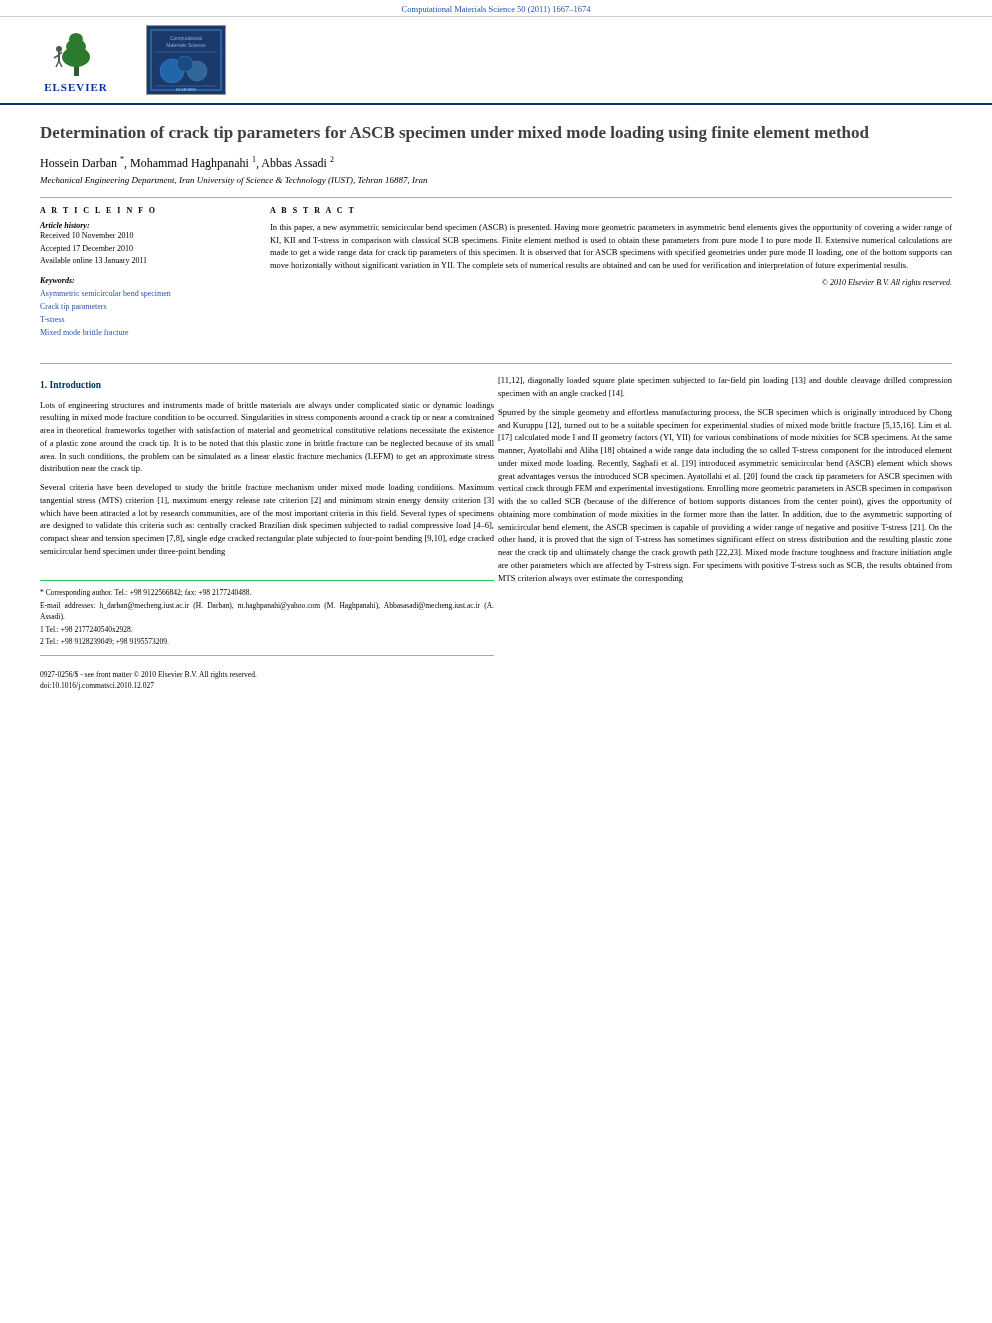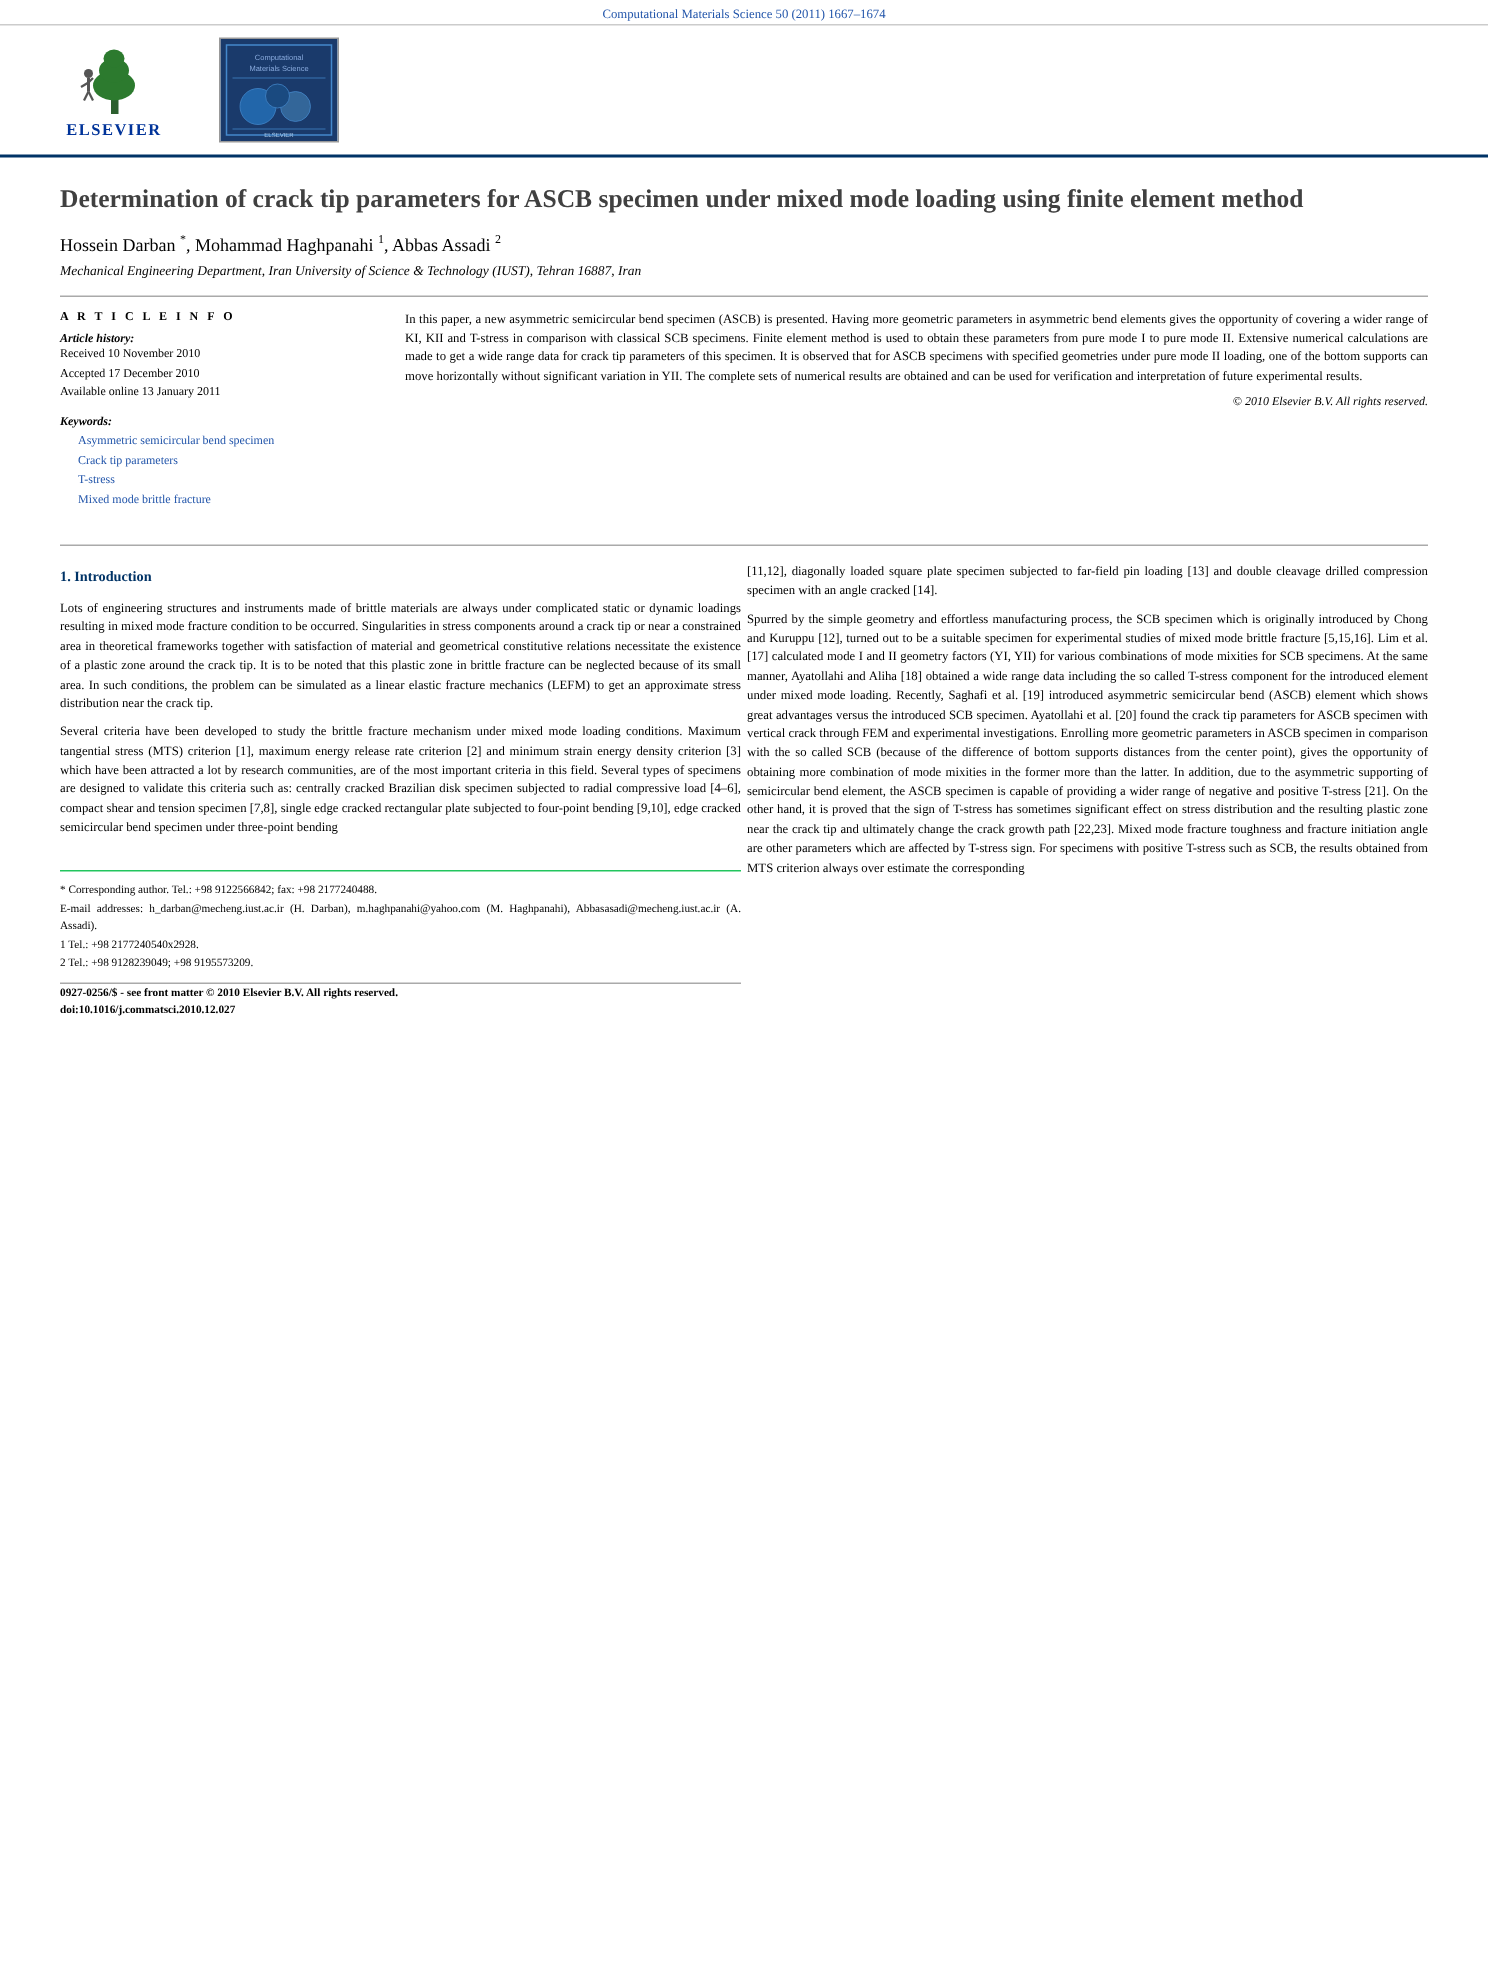--- a/index.html
+++ b/index.html
@@ -163,21 +163,20 @@
     .keywords-label {
       font-size: 8px;
       font-style: italic;
       font-weight: bold;
       margin-bottom: 3px;
     }
     .keyword-item {
       font-size: 8px;
       color: #2255aa;
       line-height: 1.6;
-      margin-left: 12px;
     }
 
     .abstract-text {
       font-size: 8.5px;
       line-height: 1.5;
       text-align: justify;
       color: #000;
     }
     .copyright-line {
       font-size: 8px;
@@ -227,22 +226,21 @@
       padding-top: 6px;
       font-size: 7.5px;
       line-height: 1.5;
       color: #000;
     }
     .footnote-bottom {
       font-size: 7.5px;
       color: #000;
       margin-top: 8px;
       border-top: 1px solid #aaa;
-      padding-top: 0;
-      font-weight: bold;
+      padding-top: 13px;
     }
 
     
     .tree-svg { }
   </style>
 </head>
 <body>
 
 <div class="journal-bar">
   <span>Computational Materials Science 50 (2011) 1667–1674</span>
@@ -319,20 +317,21 @@
       <div class="info-group">
         <div class="keywords-label">Keywords:</div>
         <div class="keyword-item">Asymmetric semicircular bend specimen</div>
         <div class="keyword-item">Crack tip parameters</div>
         <div class="keyword-item">T-stress</div>
         <div class="keyword-item">Mixed mode brittle fracture</div>
       </div>
     </div>
 
     <div class="abstract-col">
+      <div class="section-header">A B S T R A C T</div>
       <div class="abstract-text">In this paper, a new asymmetric semicircular bend specimen (ASCB) is presented. Having more geometric parameters in asymmetric bend elements gives the opportunity of covering a wider range of KI, KII and T-stress in comparison with classical SCB specimens. Finite element method is used to obtain these parameters from pure mode I to pure mode II. Extensive numerical calculations are made to get a wide range data for crack tip parameters of this specimen. It is observed that for ASCB specimens with specified geometries under pure mode II loading, one of the bottom supports can move horizontally without significant variation in YII. The complete sets of numerical results are obtained and can be used for verification and interpretation of future experimental results.</div>
       <div class="copyright-line">© 2010 Elsevier B.V. All rights reserved.</div>
     </div>
   </div>
 
   <hr class="divider">
 
   <div class="body-columns">
 
     <div class="body-col">

